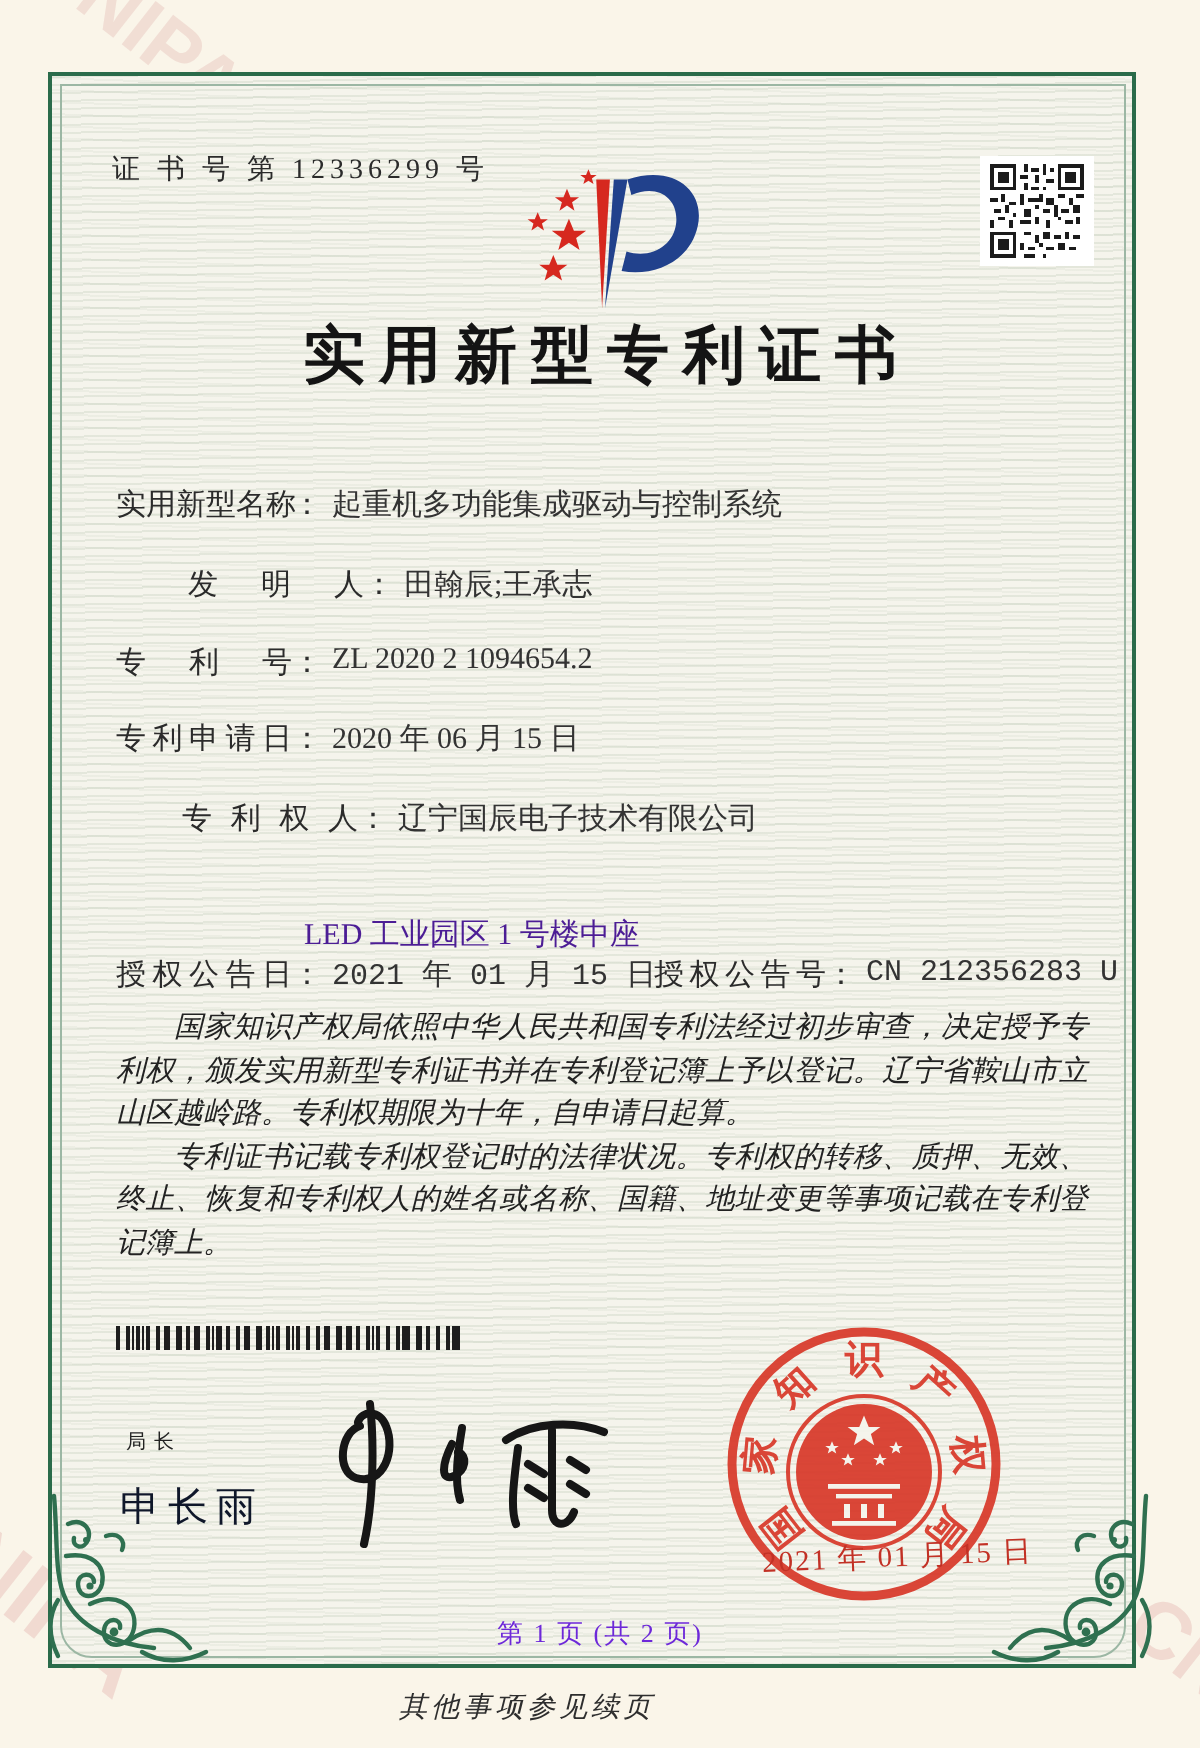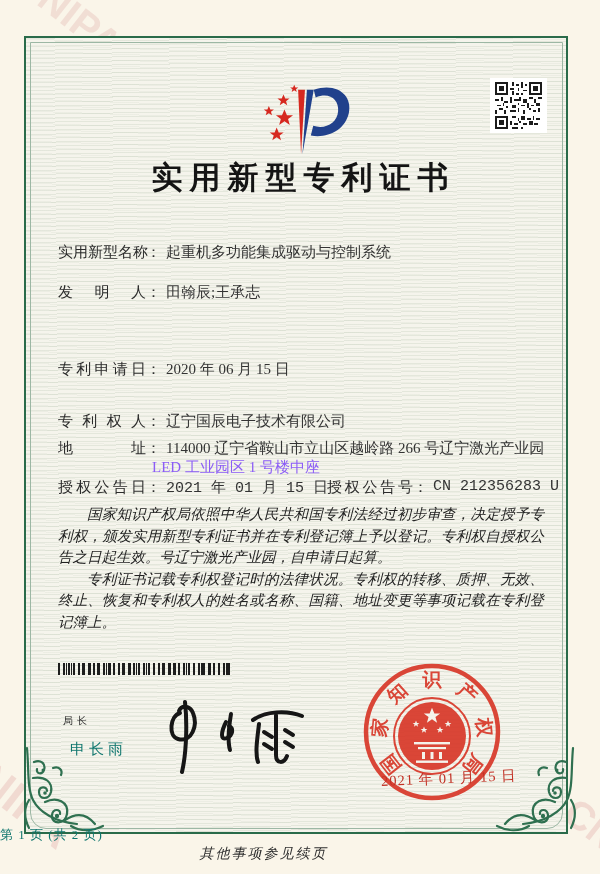--- a/index.html
+++ b/index.html
@@ -31,47 +31,47 @@
   .qr svg{width:47px;height:47px;}
 
   .logo{left:249px;top:78px;width:108px;height:80px;}
 
   
   .frow{left:58px;height:18px;font-size:15px;color:#2e2e2e;white-space:nowrap;}
   .flabel{display:inline-block;width:88px;text-align:justify;text-align-last:justify;
           vertical-align:top;color:#2b2b2b;}
   .fcolon{display:inline-block;vertical-align:top;}
   .fvalue{display:inline-block;margin-left:5px;vertical-align:top;color:#333;}
-  .addr2{left:152px;top:458px;font-size:15px;color:#8b5cf6;}
+  .addr2{left:152px;top:458px;font-size:15px;color:#4c1d95;}
   .grant-no-group{position:absolute;left:269px;top:0;}
   .grant-no-group .flabel{width:86px;}
 
   .paras{left:58px;top:504px;width:486px;font-size:14.5px;line-height:21.5px;
          color:#222;text-align:justify;
          font-style:italic;font-family:"Liberation Serif","DejaVu Serif",serif;}
   .paras p{margin:0;text-indent:2em;}
 
   .barcode{left:58px;top:663px;width:172px;height:12px;
      background:
        repeating-linear-gradient(90deg,#1e1e1e 0 2px,transparent 2px 5px),
        repeating-linear-gradient(90deg,#1e1e1e 0 1px,transparent 1px 8px),
        repeating-linear-gradient(90deg,#1e1e1e 0 1px,transparent 1px 13px);}
 
   .sig-title{left:63px;top:714px;font-size:10px;color:#222;
              font-family:"Liberation Sans","DejaVu Sans",sans-serif;letter-spacing:4px;}
-  .sig-name{left:70px;top:740px;font-size:15px;color:#0f766e;
+  .sig-name{left:60px;top:740px;font-size:20px;color:#0f172a;
             font-family:"Liberation Sans","DejaVu Sans",sans-serif;letter-spacing:4px;}
   .signature{left:163px;top:698px;width:148px;height:78px;}
 
   .seal{left:352px;top:652px;width:160px;height:160px;opacity:.93;}
   .seal-date{left:381px;top:769px;font-size:14.5px;color:#c23125;
              letter-spacing:1px;transform:rotate(-2.5deg);white-space:nowrap;}
 
-  .page-num{left:0;top:808px;width:600px;text-align:left;
-            font-size:13px;color:#0f766e;letter-spacing:1px;margin-top:18px;}
+  .page-num{left:0;top:808px;width:600px;text-align:center;
+            font-size:13px;color:#6d28d9;letter-spacing:1px;}
   .cont-note{left:0;top:845px;width:527px;text-align:center;
              font-size:14px;color:#2e2e2e;font-style:italic;letter-spacing:2px;}
 
   .flourish{width:94px;height:94px;}
   .flourish-left{left:19px;top:744px;}
   .flourish-right{left:487px;top:744px;transform:scaleX(-1);}
 
   
   .wm{font-family:"Liberation Sans","DejaVu Sans",sans-serif;font-weight:700;
       pointer-events:none;white-space:nowrap;}
@@ -91,20 +91,21 @@
   <div class="abs wm wm-1">CNIPA</div>
   <div class="abs wm wm-2">CNIPA</div>
   <div class="abs wm wm-3">CNIPA</div>
   <div class="abs wm wm-4">CNIPA</div>
   <div class="abs wm wm-6">CNIPA</div>
 
   <div class="frame">
     <div class="hairline"></div>
   </div>
 
+  <div class="abs cert-no">证 书 号 第 12336299 号</div>
 
   <svg class="abs logo" viewBox="0 0 110 82">
     <g fill="#d6281f">
       <path transform="translate(46,11) scale(0.42)" d="M0,-10 L2.9,-3.1 10,-3.1 4.2,1.2 6.2,8.1 0,3.9 -6.2,8.1 -4.2,1.2 -10,-3.1 -2.9,-3.1 Z"></path>
       <path transform="translate(35,23) scale(0.62)" d="M0,-10 L2.9,-3.1 10,-3.1 4.2,1.2 6.2,8.1 0,3.9 -6.2,8.1 -4.2,1.2 -10,-3.1 -2.9,-3.1 Z"></path>
       <path transform="translate(20,34) scale(0.52)" d="M0,-10 L2.9,-3.1 10,-3.1 4.2,1.2 6.2,8.1 0,3.9 -6.2,8.1 -4.2,1.2 -10,-3.1 -2.9,-3.1 Z"></path>
       <path transform="translate(36,41) scale(0.88)" d="M0,-10 L2.9,-3.1 10,-3.1 4.2,1.2 6.2,8.1 0,3.9 -6.2,8.1 -4.2,1.2 -10,-3.1 -2.9,-3.1 Z"></path>
       <path transform="translate(28,58) scale(0.72)" d="M0,-10 L2.9,-3.1 10,-3.1 4.2,1.2 6.2,8.1 0,3.9 -6.2,8.1 -4.2,1.2 -10,-3.1 -2.9,-3.1 Z"></path>
       <polygon points="50,12 57,12 53,78"></polygon>
     </g>
@@ -180,42 +181,42 @@
           <rect x="14" y="24" width="1" height="1"></rect>
       </g>
     </svg>
   </div>
 
   <div class="abs title">实用新型专利证书</div>
 
   <div class="abs frow" style="top:243px;">
     <span class="flabel">实用新型名称</span><span class="fcolon">：</span><span class="fvalue">起重机多功能集成驱动与控制系统</span>
   </div>
-  <div class="abs frow" style="top:283px;">
+  <div class="abs frow" style="top:283px;margin-left:36px;">
     <span class="flabel">发明人</span><span class="fcolon">：</span><span class="fvalue">田翰辰;王承志</span>
+  </div>
+  <div class="abs frow" style="top:322px;">
+    <span class="flabel">专利号</span><span class="fcolon">：</span><span class="fvalue">ZL 2020 2 1094654.2</span>
   </div>
   <div class="abs frow" style="top:360px;">
     <span class="flabel">专利申请日</span><span class="fcolon">：</span><span class="fvalue">2020 年 06 月 15 日</span>
   </div>
-  <div class="abs frow" style="top:412px;">
+  <div class="abs frow" style="top:400px;margin-left:33px;">
     <span class="flabel">专利权人</span><span class="fcolon">：</span><span class="fvalue">辽宁国辰电子技术有限公司</span>
-  </div>
-  <div class="abs frow" style="top:439px;">
-    <span class="flabel">地址</span><span class="fcolon">：</span><span class="fvalue">114000 辽宁省鞍山市立山区越岭路 266 号辽宁激光产业园</span>
   </div>
   <div class="abs addr2">LED 工业园区 1 号楼中座</div>
   <div class="abs frow" style="top:478px;font-family:Liberation Mono, monospace;">
     <span class="flabel">授权公告日</span><span class="fcolon">：</span><span class="fvalue">2021 年 01 月 15 日</span>
     <span class="grant-no-group">
       <span class="flabel">授权公告号</span><span class="fcolon">：</span><span class="fvalue">CN 212356283 U</span>
     </span>
   </div>
 
   <div class="abs paras">
-    <p>国家知识产权局依照中华人民共和国专利法经过初步审查，决定授予专利权，颁发实用新型专利证书并在专利登记簿上予以登记。专利权自授权公告之日起生效。号辽宁激光产业园，自申请日起算。</p>
+    <p>国家知识产权局依照中华人民共和国专利法经过初步审查，决定授予专利权，颁发实用新型专利证书并在专利登记簿上予以登记。辽宁省鞍山市立山区越岭路。专利权期限为十年，自申请日起算。</p>
     <p>专利证书记载专利权登记时的法律状况。专利权的转移、质押、无效、终止、恢复和专利权人的姓名或名称、国籍、地址变更等事项记载在专利登记簿上。</p>
   </div>
 
   <div class="abs barcode"></div>
 
   <div class="abs sig-title">局长</div>
   <div class="abs sig-name">申长雨</div>
 
   <svg class="abs signature" viewBox="0 0 148 78">
     <g stroke="#161616" stroke-width="4" fill="none" stroke-linecap="round" stroke-linejoin="round">

